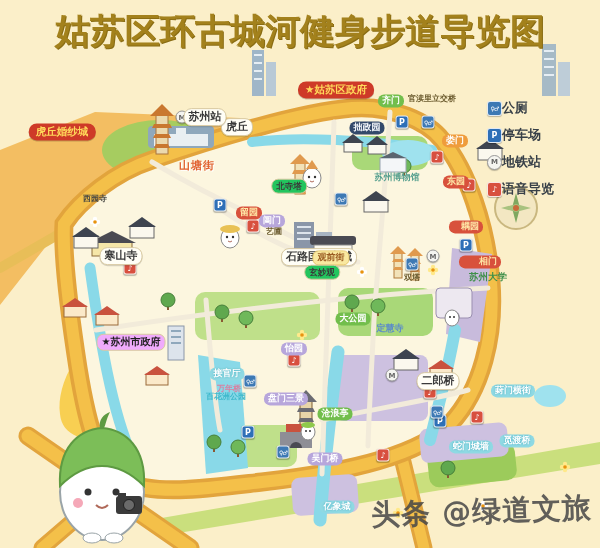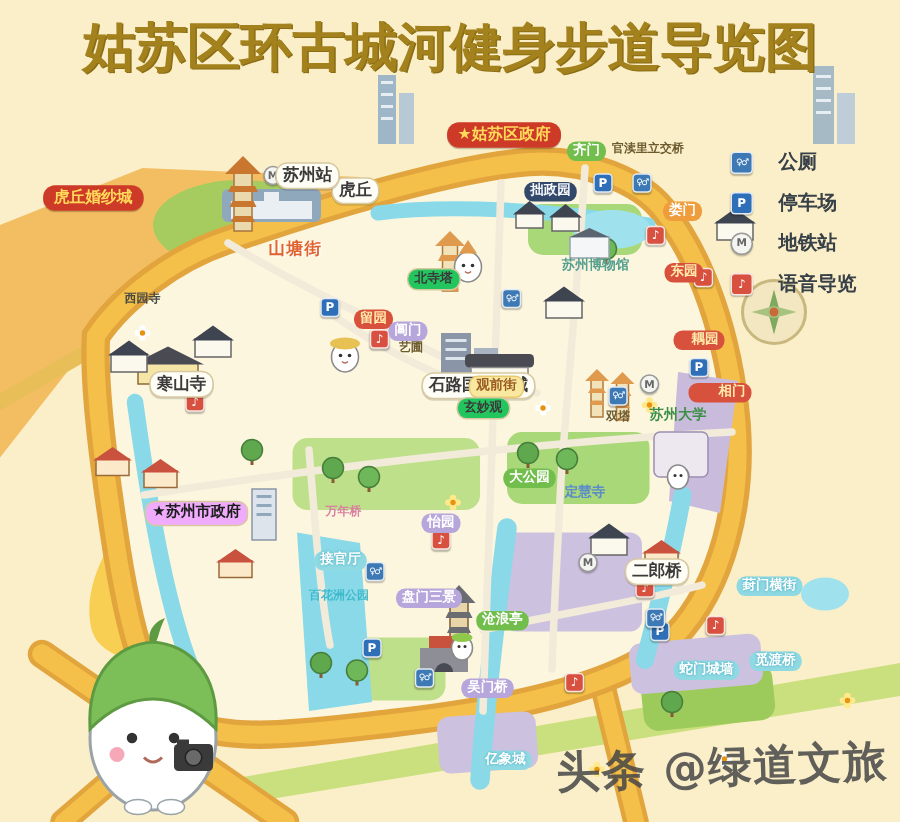--- a/index.html
+++ b/index.html
@@ -24,36 +24,36 @@
              box-shadow:0 1px 0 rgba(0,0,0,.2);}
   .t-red{background:#D8513C;color:#FFE9A8;font-size:9px;}
   .t-green{background:#72BE4C;color:#fff;}
   .t-orange{background:#EF9C3C;color:#fff;}
   .t-navy{background:#33496B;color:#F4F7FB;}
   .t-purple{background:#B7A6DB;color:#fff;}
   .t-cyan{background:#8FD9E3;color:#fff;text-shadow:0 0 2px #3FA9BC;}
   .t-yellow{background:#F9E8A0;color:#9A5B21;border:1px solid #E8C96E;}
   .t-tinytext{background:none;padding:0;color:#6B5B2E;font-size:8px;}
   .t-teal-text{background:none;padding:0;color:#57A08F;font-size:9px;}
-  .t-green-text{background:none;padding:0;color:#3F8F49;font-size:9.5px;}
+  .t-green-text{background:none;padding:0;color:#3F8F49;font-size:9.5px;margin-left:36px;}
   .t-blue-text{background:none;padding:0;color:#5B8BC9;font-size:9px;}
   .t-cyan-text{background:none;padding:0;color:#3FB9CC;font-size:8px;}
   .t-dark-text{background:none;padding:0;color:#4A4A44;font-size:8px;}
-  .t-pink-text{background:none;padding:0;color:#D97FA0;font-size:8px;}
+  .t-pink-text{background:none;padding:0;color:#D97FA0;font-size:8px;margin-top:48px;}
   .t-rainbow-text{background:none;padding:0;color:#E0622F;font-size:11px;letter-spacing:1px;
                   text-shadow:1px 1px 0 #fff;}
   .marker{position:absolute;transform:translate(-50%,-50%);width:11px;height:11px;display:flex;
           align-items:center;justify-content:center;font-weight:bold;border-radius:3px;color:#fff;
           font-size:7px;border:1px solid rgba(255,255,255,.85);box-shadow:0 1px 1px rgba(0,0,0,.25);}
   .m-parking{background:#2E6FB7;font-size:8px;}
   .m-toilet{background:#3D79B4;font-size:6px;letter-spacing:-1px;}
   .m-metro{background:#F4F4F0;color:#666;border-radius:50%;border:1px solid #999;font-size:7px;}
   .m-audio{background:#D8503F;font-size:8px;}
   .legend{position:absolute;left:487px;top:99px;z-index:6;}
-  .legend-item{display:flex;align-items:center;gap:17px;margin-bottom:9px;}
+  .legend-item{display:flex;align-items:center;gap:0;margin-bottom:9px;}
   .legend-item .marker{position:static;transform:none;width:13px;height:13px;flex:0 0 13px;}
   .legend-label{font-size:13px;color:#384048;font-weight:bold;}
   .watermark{position:absolute;right:8px;bottom:16px;font-size:29px;font-weight:900;color:#474747;
              opacity:.85;z-index:7;transform:rotate(-2deg);letter-spacing:1px;}
 </style>
 </head>
 <body>
 
 <div class="page">
 

